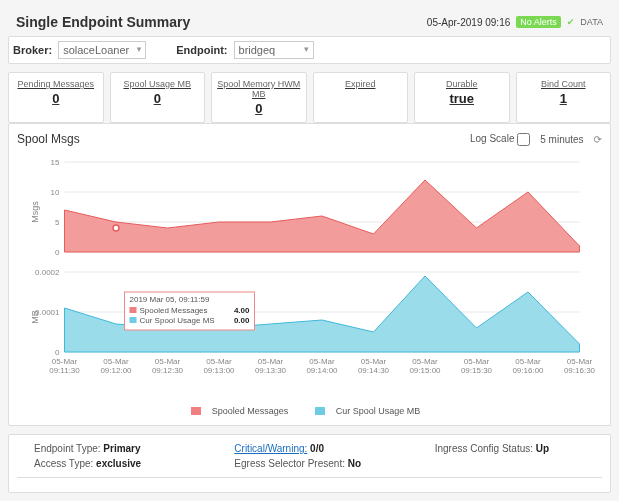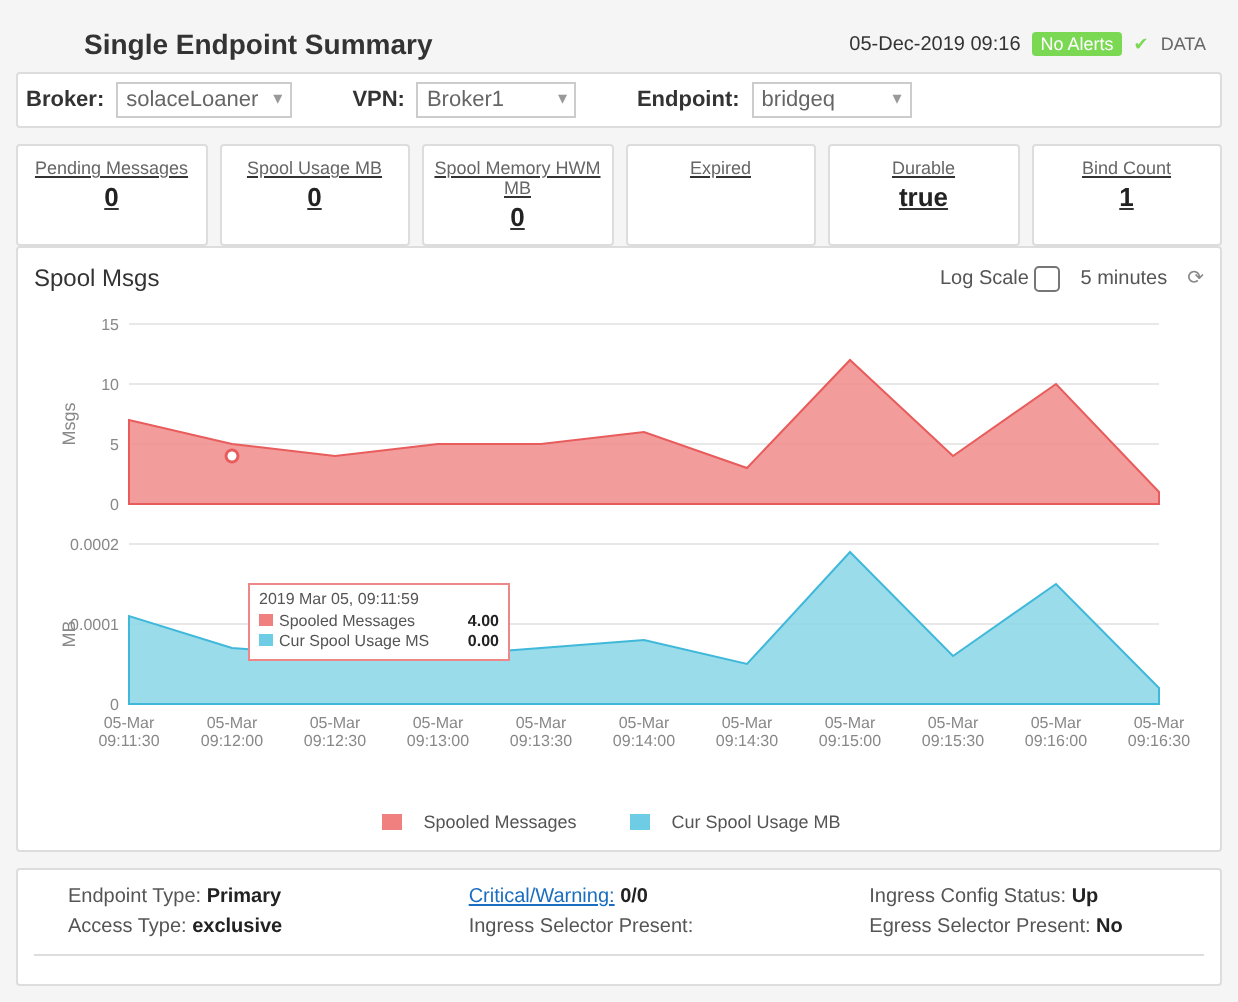--- a/index.html
+++ b/index.html
@@ -1,19 +1,19 @@
 <!DOCTYPE html>
 <html><head>
 <meta charset="utf-8">
 <style>
 * { box-sizing: border-box; margin: 0; padding: 0; }
 body { font-family: Arial, sans-serif; font-size: 11px; background: #eaeaea; color: #333; }
 .page { width: 619px; min-height: 501px; background: #f5f5f5; padding: 8px; }
 .header { display: flex; justify-content: space-between; align-items: center; padding: 6px 8px; }
-.title { font-weight: bold; font-size: 14px; color: #333; margin-left: 26px; }
+.title { font-weight: bold; font-size: 14px; color: #333; }
 .header-right { display: flex; align-items: center; gap: 6px; font-size: 10px; }
 .badge { background: #7ad853; color: #fff; border-radius: 2px; padding: 1px 4px; font-size: 9px; }
 .data-lbl { color: #666; font-size: 9px; }
 .check { color: #7ad853; font-size: 9px; }
 .panel { background: #fff; border: 1px solid #ddd; border-radius: 2px; padding: 4px; margin-bottom: 8px; }
 .filters { display: flex; gap: 30px; flex-wrap: wrap; }
 .filter { display: flex; align-items: center; gap: 6px; font-size: 11px; }
 .filter label { font-weight: bold; color: #333; }
 .sel { border: 1px solid #ccc; background: #fff; padding: 2px 16px 2px 4px; font-size: 11px; color: #666; min-width: 80px; position: relative; display: inline-block; }
 .sel::after { content: "▾"; position: absolute; right: 4px; color: #999; font-size: 9px; }
@@ -47,35 +47,31 @@
 .refresh-icon { color: #888; font-size: 10px; }
 .tooltip-box { font-size: 8px; }
 </style>
 </head>
 <body>
 
 <div class="page">
   <div class="header">
     <div class="title">Single Endpoint Summary</div>
     <div class="header-right">
-      <span>05-Dec-2019 09:16</span>
+      <span>05-Apr-2019 09:16</span>
       <span class="badge">No Alerts</span>
       <span class="check">✔</span>
       <span class="data-lbl">DATA</span>
     </div>
   </div>
 
   <div class="panel filters">
     <div class="filter">
       <label>Broker:</label>
       <span class="sel">solaceLoaner</span>
-    </div>
-    <div class="filter">
-      <label>VPN:</label>
-      <span class="sel">Broker1</span>
     </div>
     <div class="filter">
       <label>Endpoint:</label>
       <span class="sel">bridgeq</span>
     </div>
   </div>
 
   <div class="stats">
     <div class="stat">
         <div class="stat-label">Pending Messages</div>
@@ -185,18 +181,17 @@
         </span>
     </div>
   </div>
 
   <div class="details">
     <div class="detail-grid">
       <div class="detail-item"><span class="k">Endpoint Type:</span> <span class="v">Primary</span></div>
       <div class="detail-item"><span class="k link">Critical/Warning:</span> <span class="v">0/0</span></div>
       <div class="detail-item"><span class="k">Ingress Config Status:</span> <span class="v">Up</span></div>
       <div class="detail-item"><span class="k">Access Type:</span> <span class="v">exclusive</span></div>
-      <div class="detail-item"><span class="k">Ingress Selector Present:</span> <span class="v"></span></div>
       <div class="detail-item"><span class="k">Egress Selector Present:</span> <span class="v">No</span></div>
     </div>
     <div class="last-update"> </div>
   </div>
 </div>
 
 </body></html>

